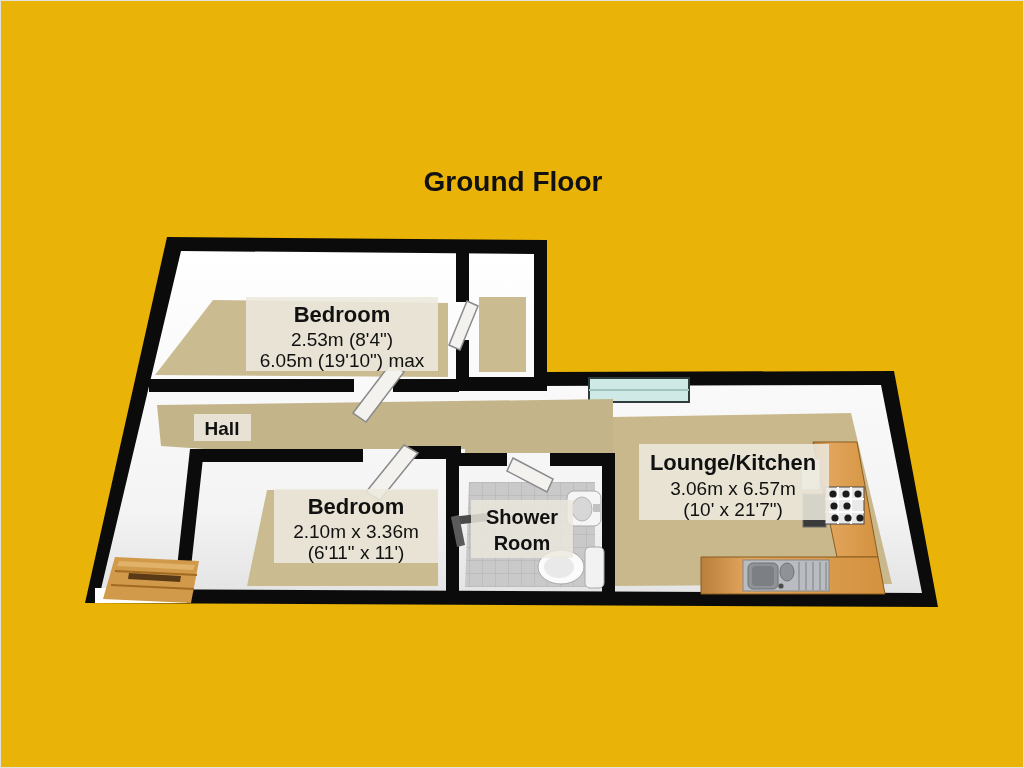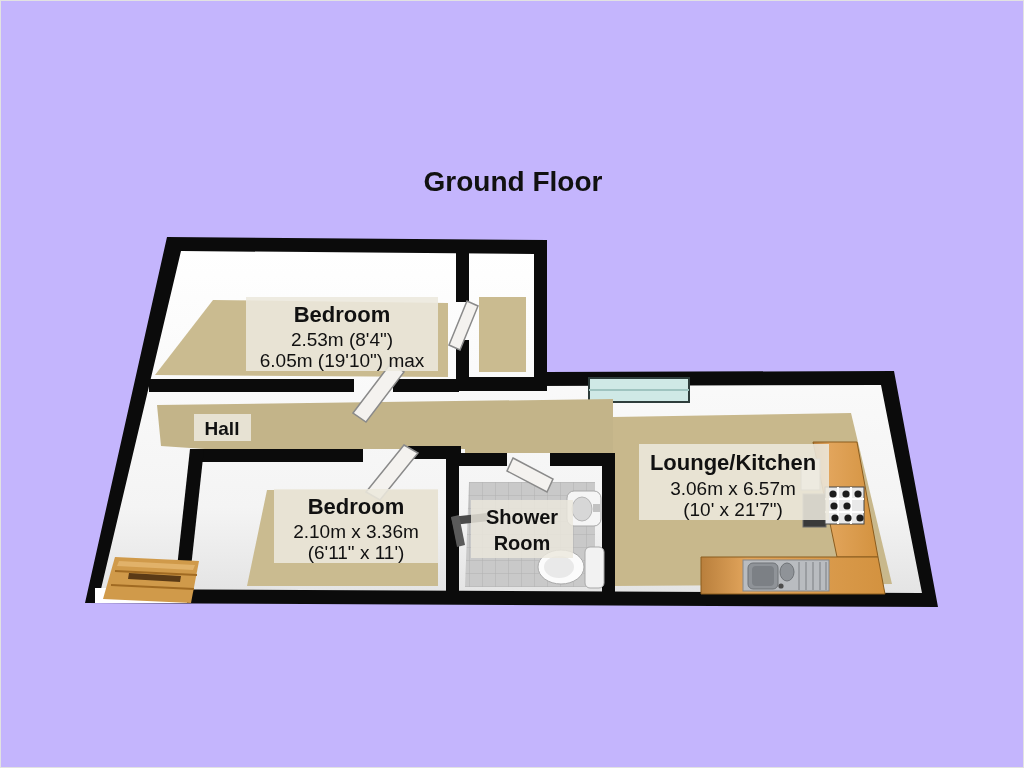--- a/index.html
+++ b/index.html
@@ -1,16 +1,16 @@
 <!DOCTYPE html>
 <html><head>
 <meta charset="utf-8">
 <style>
   html,body{margin:0;padding:0;background:#ffffff;}
-  .canvas{position:relative;width:1022px;height:766px;border:1px solid #e2e2e2;background:#c4b5fd;overflow:hidden;
+  .canvas{position:relative;width:1022px;height:766px;border:1px solid #e2e2e2;background:#eab308;overflow:hidden;
           font-family:"Liberation Sans", sans-serif;}
   svg{display:block;}
   text{font-family:"Liberation Sans", sans-serif; fill:#111;}
   .room-name{font-weight:bold;}
 </style>
 </head>
 <body>
 
 <div class="canvas">
 <svg width="1022" height="766" viewBox="0 0 1022 766">

